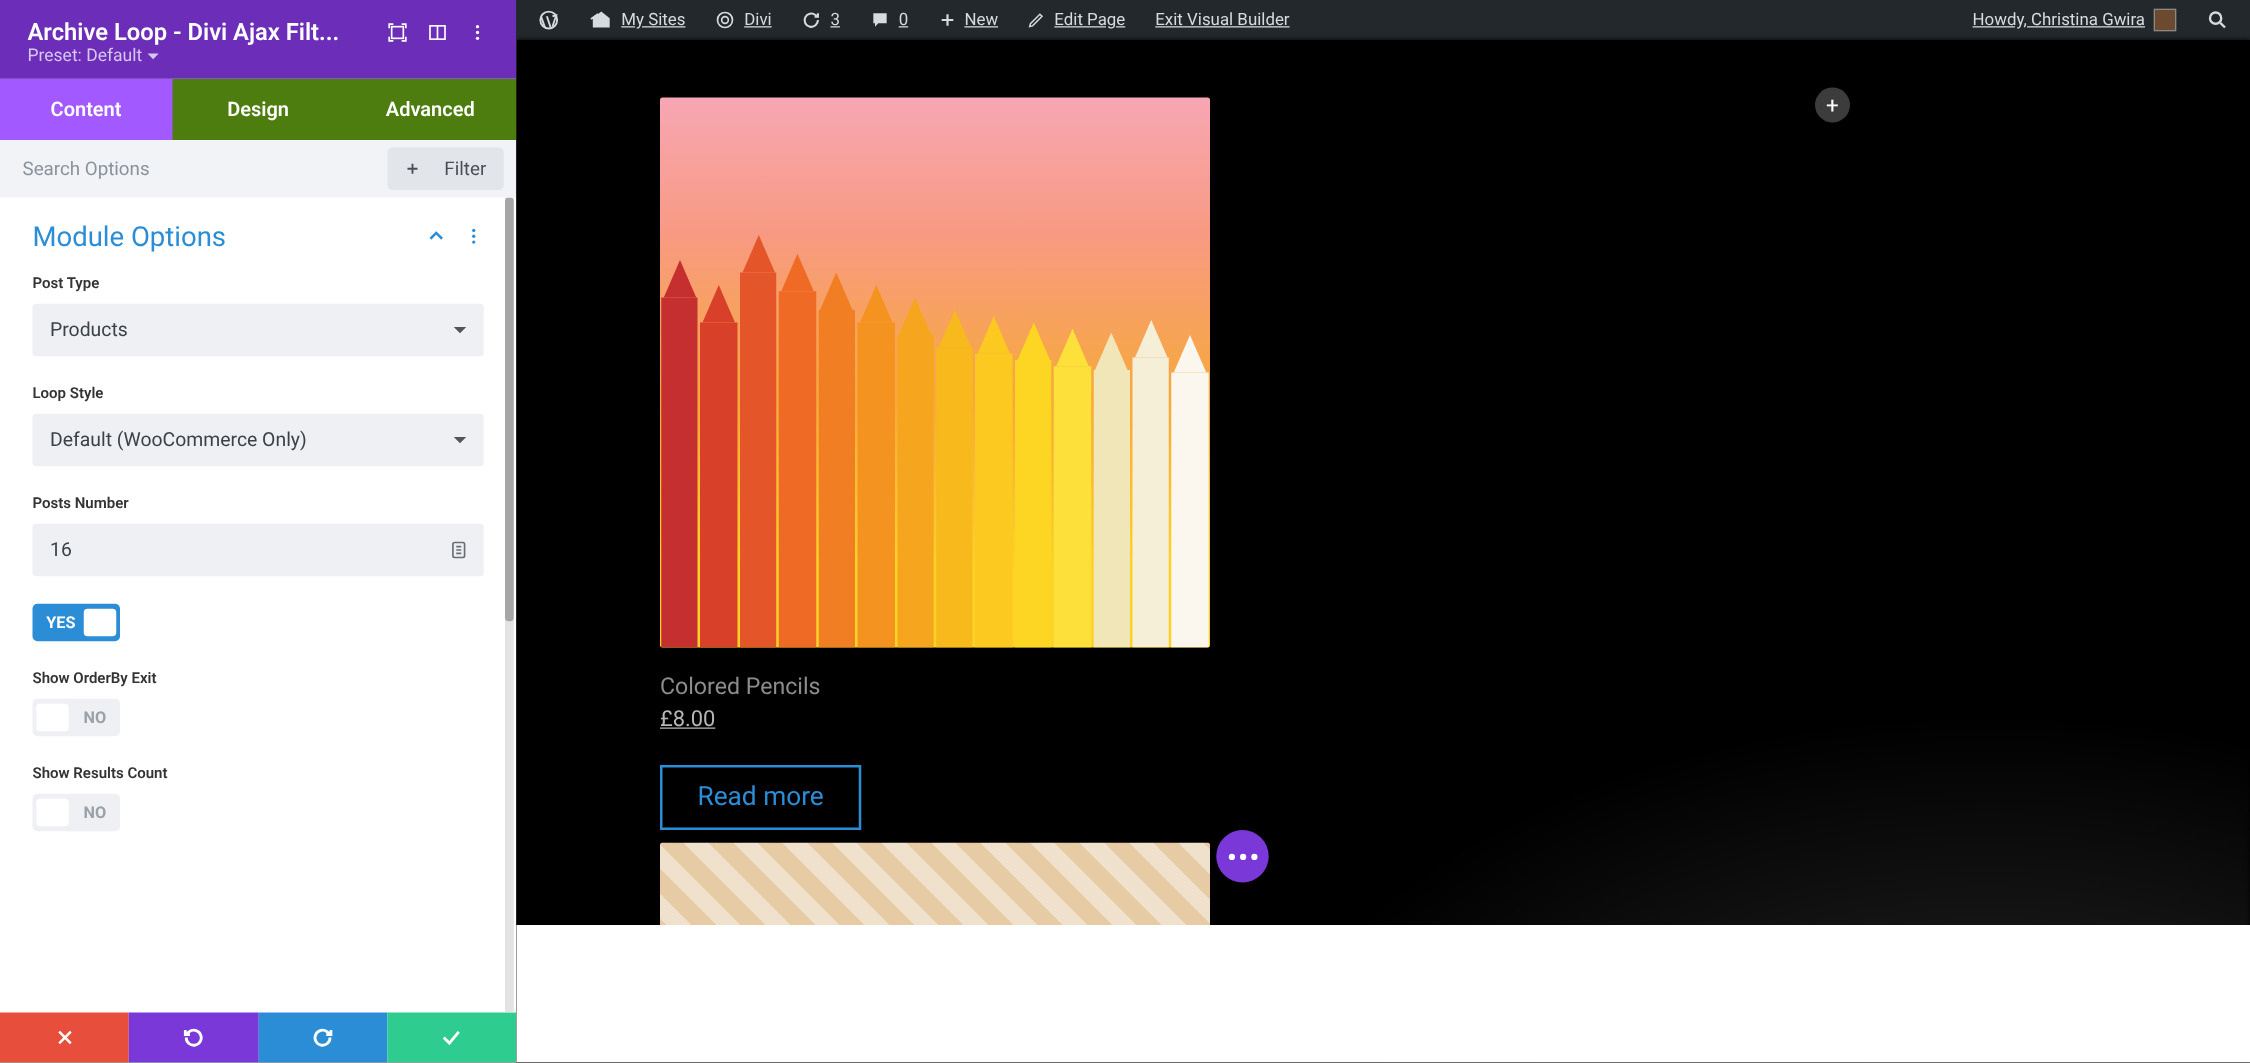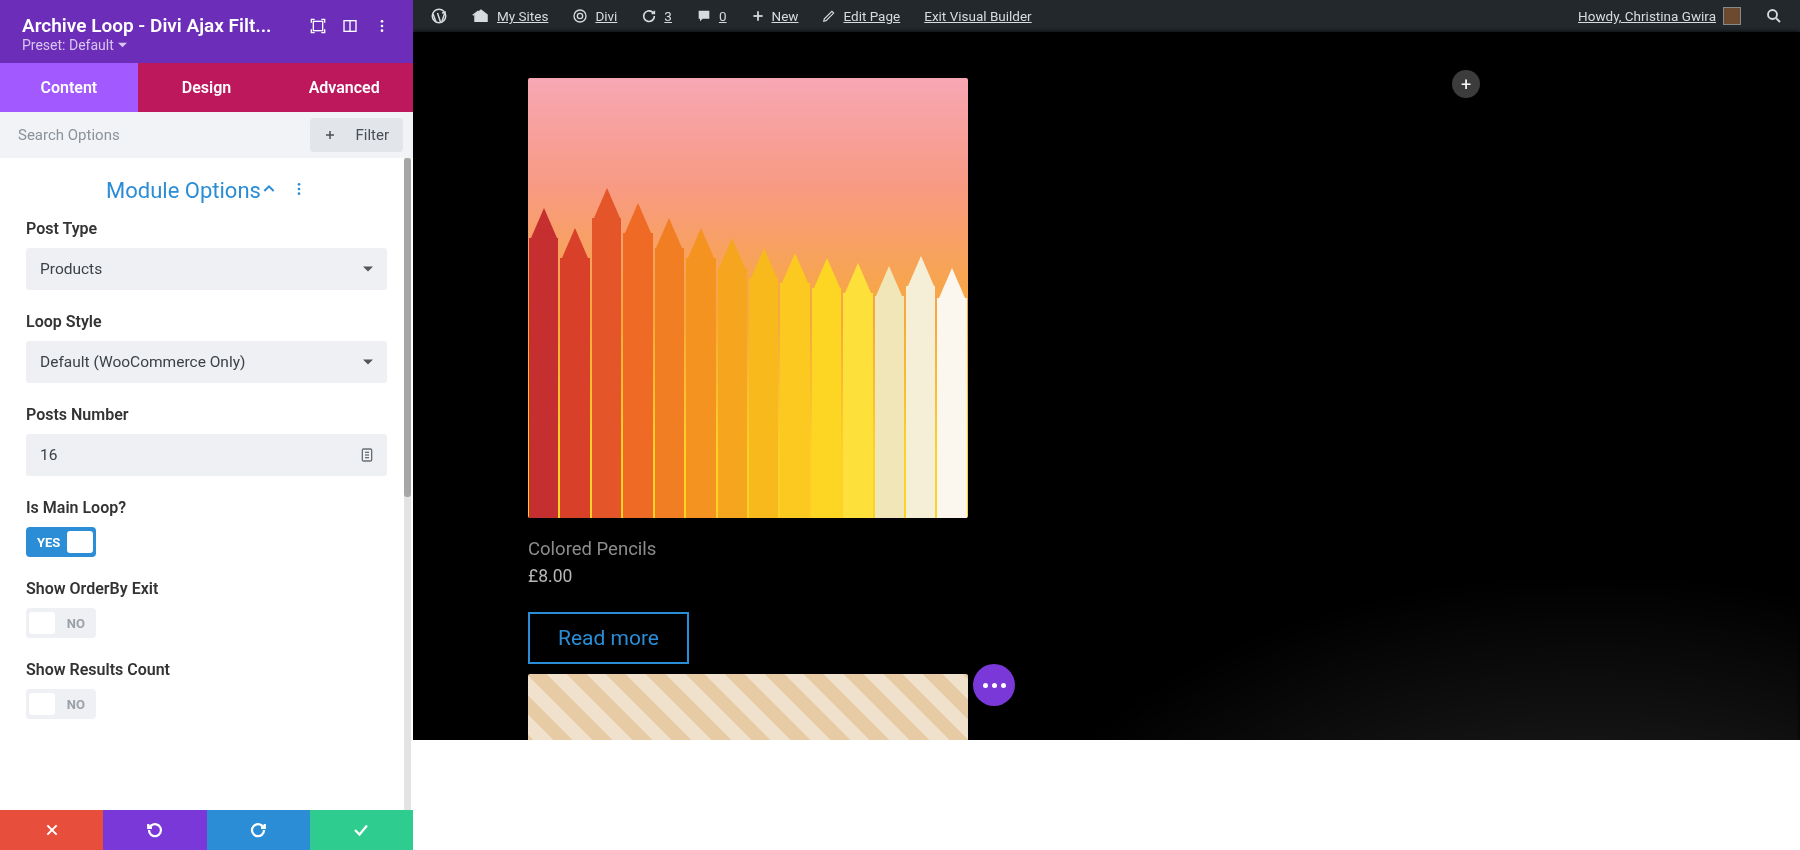--- a/index.html
+++ b/index.html
@@ -6,36 +6,36 @@
 html, body { width: 1800px; height: 850px; overflow: hidden; }
 .app { display: flex; width: 100%; height: 100%; }
 
 
 .left-panel { width: 413px; height: 850px; display: flex; flex-direction: column; background: #fff; }
 .panel-header { background: #6c2eb9; color: #fff; padding: 14px 22px 10px 22px; position: relative; }
 .panel-title-row { display: flex; align-items: center; gap: 14px; }
 .panel-title { font-size: 19px; font-weight: 600; flex: 1; white-space: nowrap; overflow: hidden; text-overflow: ellipsis; }
 .hdr-ic { width: 18px; height: 18px; display:flex; align-items:center; justify-content:center; cursor:pointer; }
 .panel-preset { font-size: 14px; color: #d7c6ef; margin-top: 0; display: flex; align-items: center; gap: 4px; cursor:pointer; }
-.tabs { background: #be185d; display: flex; }
+.tabs { background: #4d7c0f; display: flex; }
 .tab { flex:1; text-align: center; color: #fff; font-size: 16px; font-weight: 600; padding: 15px 0; cursor: pointer; }
 .tab.active { background: #a259ff; }
 
 .search-row { display:flex; align-items:center; background:#f1f3f6; padding:0 10px 0 0; }
 .search-input { flex:1; border:none; background:transparent; font-size:15px; padding:14px 18px; color:#5b6570; outline:none; }
 .search-input::placeholder{color:#8a929b;}
 .filter-btn { background:#e2e5ea; border:none; font-size:15px; color:#4a4f55; padding:8px 14px; border-radius:4px; cursor:pointer; display:flex; align-items:center; gap:19px; }
 
-.section-head { display:flex; align-items:center; justify-content:center; padding:20px 26px 0 26px;}
+.section-head { display:flex; align-items:center; justify-content:space-between; padding:20px 26px 0 26px;}
 .section-title { color:#2a8dd6; font-size:22px; font-weight:400; }
 .section-icons { display:flex; gap:14px; color:#2a8dd6; }
 
 .options { padding: 16px 26px 0 26px; overflow-y:auto; flex:1; }
 .field { margin-bottom: 22px; }
-.field-label { font-size:16px; font-weight:600; color:#333; margin-bottom:10px; }
+.field-label { font-size:12px; font-weight:600; color:#333; margin-bottom:10px; }
 .select, .text-input {
   width: 100%; background:#eef0f3; border:none; font-size:15.5px; color:#3b4248;
   padding:12px 14px; border-radius:3px; appearance:none; position:relative;
 }
 .select-wrap{position:relative;}
 .select-wrap::after{content:"";position:absolute;right:14px;top:50%;transform:translateY(-50%);width:0;height:0;border-left:5px solid transparent;border-right:5px solid transparent;border-top:5px solid #555;}
 .select-wrap::before{content:"";position:absolute;right:14px;top:50%;transform:translateY(-12px);width:0;height:0;border-left:5px solid transparent;border-right:5px solid transparent;border-bottom:5px solid #555;}
 .text-input{padding-right:40px;}
 .input-wrap{position:relative;}
 .input-wrap svg{position:absolute;right:12px;top:50%;transform:translateY(-50%);}
@@ -72,21 +72,21 @@
   radial-gradient(700px 300px at 90% 55%, #2e2e2e 0%, rgba(0,0,0,0) 60%);
   filter:blur(2px);
 }
 .content-area{position:absolute;left:115px;top:78px;width:440px;}
 .product-img{width:440px;height:440px;background:linear-gradient(180deg,#f7a7b4 0%,#f89a82 25%,#f7a93a 55%,#fcd227 85%);border-radius:2px;position:relative;overflow:hidden;}
 .pencil-row{position:absolute;bottom:0;left:0;right:0;height:320px;display:flex;align-items:flex-end;}
 .pencil{flex:1;margin:0 1px;position:relative;}
 .pencil .tip{width:0;height:0;border-left:13px solid transparent;border-right:13px solid transparent;margin:0 auto;}
 .pencil .body{height:240px;}
 .product-title{color:#8c8c8c;font-size:18.5px;margin-top:20px;}
-.product-price{color:#b6b6b6;font-size:17.5px;margin-top:6px;}
+.product-price{color:#b6b6b6;font-size:17.5px;margin-top:6px;text-decoration:underline;}
 .read-more{display:inline-block;margin-top:26px;border:2px solid #2a8dd6;color:#2a8dd6;font-size:21px;padding:12px 28px;cursor:pointer;}
 .product2{margin-top:10px;width:440px;height:120px;background:
 repeating-linear-gradient(45deg,#e6cba5 0 14px,#efe1cb 14px 28px),
 repeating-linear-gradient(-45deg,rgba(175,125,140,.35) 0 14px,transparent 14px 28px);
 border-top-left-radius:2px;border-top-right-radius:2px;}
 
 .fab-add{position:absolute;top:70px;right:320px;width:28px;height:28px;border-radius:50%;background:#3c3c3c;color:#fff;display:flex;align-items:center;justify-content:center;font-size:18px;cursor:pointer;}
 .fab-more{position:absolute;left:560px;top:664px;width:42px;height:42px;border-radius:50%;background:#7b38d8;color:#fff;display:flex;align-items:center;justify-content:center;cursor:pointer;}
 .fab-more span{width:5px;height:5px;border-radius:50%;background:#fff;margin:0 2px;}
 
@@ -185,21 +185,20 @@
             <svg width="16" height="18" viewBox="0 0 24 24" fill="none" stroke="#6a6f75" stroke-width="2">
                 <rect x="5" y="3" width="14" height="18" rx="2"></rect>
                 <line x1="9" y1="8" x2="15" y2="8"></line>
                 <line x1="9" y1="12" x2="15" y2="12"></line>
                 <line x1="9" y1="16" x2="15" y2="16"></line>
               </svg>
           </div>
         </div>
 
         <div class="field">
-          <div class="field-label">Is Main Loop?</div>
           <div class="toggle on">
             <span class="lbl">YES</span>
             <span class="knob"></span>
           </div>
         </div>
 
         <div class="field">
           <div class="field-label">Show OrderBy Exit</div>
           <div class="toggle off">
             <span class="knob"></span>

